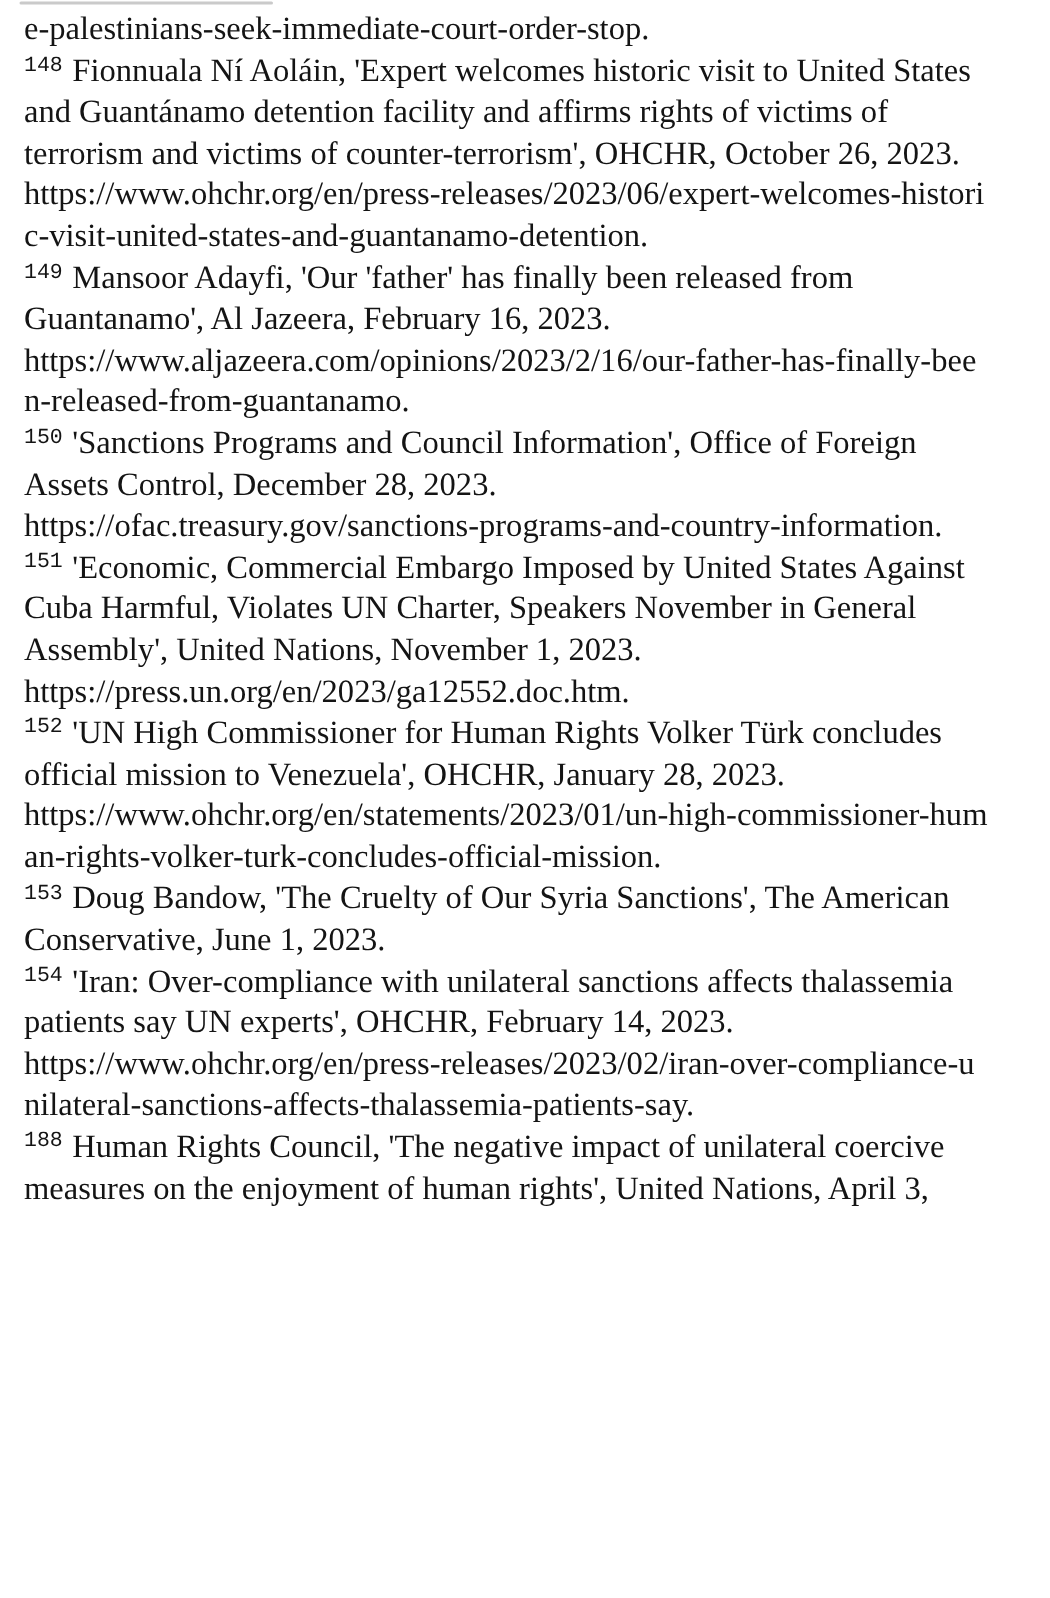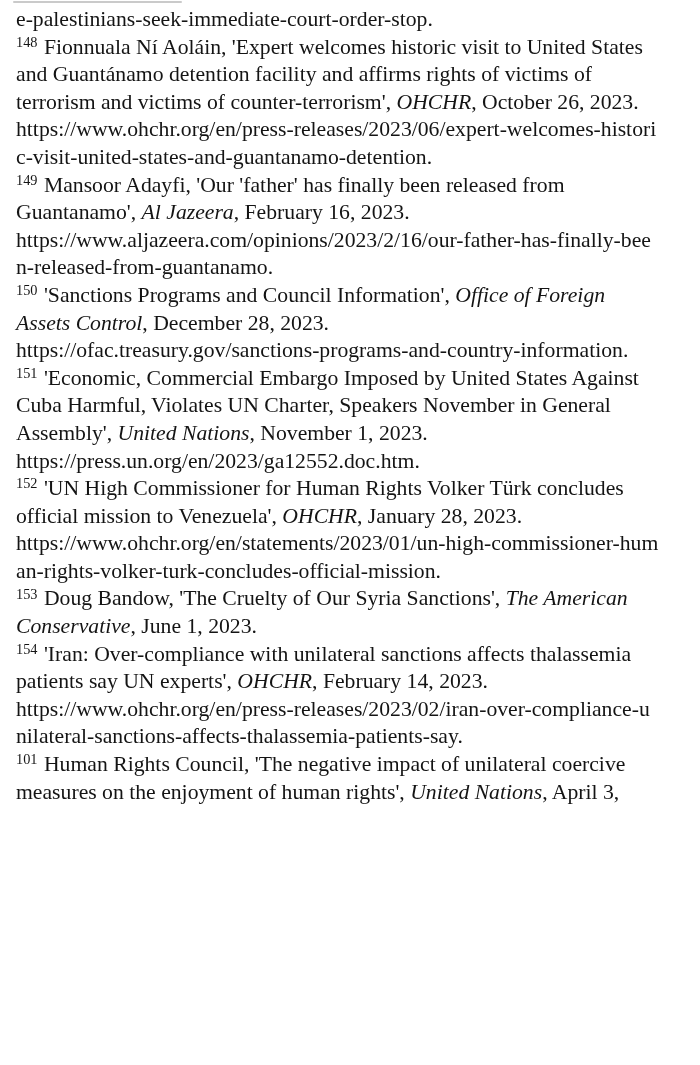--- a/index.html
+++ b/index.html
@@ -24,26 +24,27 @@
     top: 6px;
     width: 672px;
     font-family: "Liberation Serif", "DejaVu Serif", serif;
     font-size: 21.7px;
     line-height: 27.6px;
   }
   .line {
     white-space: pre;
     height: 27.6px;
   }
-  .seg-i { font-style: italic; }
+  .seg-i { }
   .seg-sup {
     font-size: 0.66em;
     position: relative;
     top: -0.48em;
     margin-right: 0.45em;
+    font-family: Liberation Mono, monospace;
   }
   .bottom-bar {
     position: absolute;
     left: 62px;
     top: 1056px;
     width: 120px;
     height: 9px;
     border-radius: 2px;
   }
 </style>
@@ -73,18 +74,18 @@
       <div class="line"><span class="seg-sup">152</span><span class="seg-r">'UN High Commissioner for Human Rights Volker Türk concludes</span></div>
       <div class="line"><span class="seg-r">official mission to Venezuela', </span><span class="seg-i">OHCHR</span><span class="seg-r">, January 28, 2023.</span></div>
       <div class="line"><span class="seg-r">https://www.ohchr.org/en/statements/2023/01/un-high-commissioner-hum</span></div>
       <div class="line"><span class="seg-r">an-rights-volker-turk-concludes-official-mission.</span></div>
       <div class="line"><span class="seg-sup">153</span><span class="seg-r">Doug Bandow, 'The Cruelty of Our Syria Sanctions', </span><span class="seg-i">The American</span></div>
       <div class="line"><span class="seg-i">Conservative</span><span class="seg-r">, June 1, 2023.</span></div>
       <div class="line"><span class="seg-sup">154</span><span class="seg-r">'Iran: Over-compliance with unilateral sanctions affects thalassemia</span></div>
       <div class="line"><span class="seg-r">patients say UN experts', </span><span class="seg-i">OHCHR</span><span class="seg-r">, February 14, 2023.</span></div>
       <div class="line"><span class="seg-r">https://www.ohchr.org/en/press-releases/2023/02/iran-over-compliance-u</span></div>
       <div class="line"><span class="seg-r">nilateral-sanctions-affects-thalassemia-patients-say.</span></div>
-      <div class="line"><span class="seg-sup">101</span><span class="seg-r">Human Rights Council, 'The negative impact of unilateral coercive</span></div>
+      <div class="line"><span class="seg-sup">188</span><span class="seg-r">Human Rights Council, 'The negative impact of unilateral coercive</span></div>
       <div class="line"><span class="seg-r">measures on the enjoyment of human rights', </span><span class="seg-i">United Nations</span><span class="seg-r">, April 3,</span></div>
       <div class="line"><span class="seg-r">2023. </span><span class="seg-i">A/HRC/RES/52/13</span><span class="seg-r">.</span></div>
     </div>
   <div class="bottom-bar" style="background: rgb(13, 13, 13);"></div>
 </div>
 
 </body></html>

